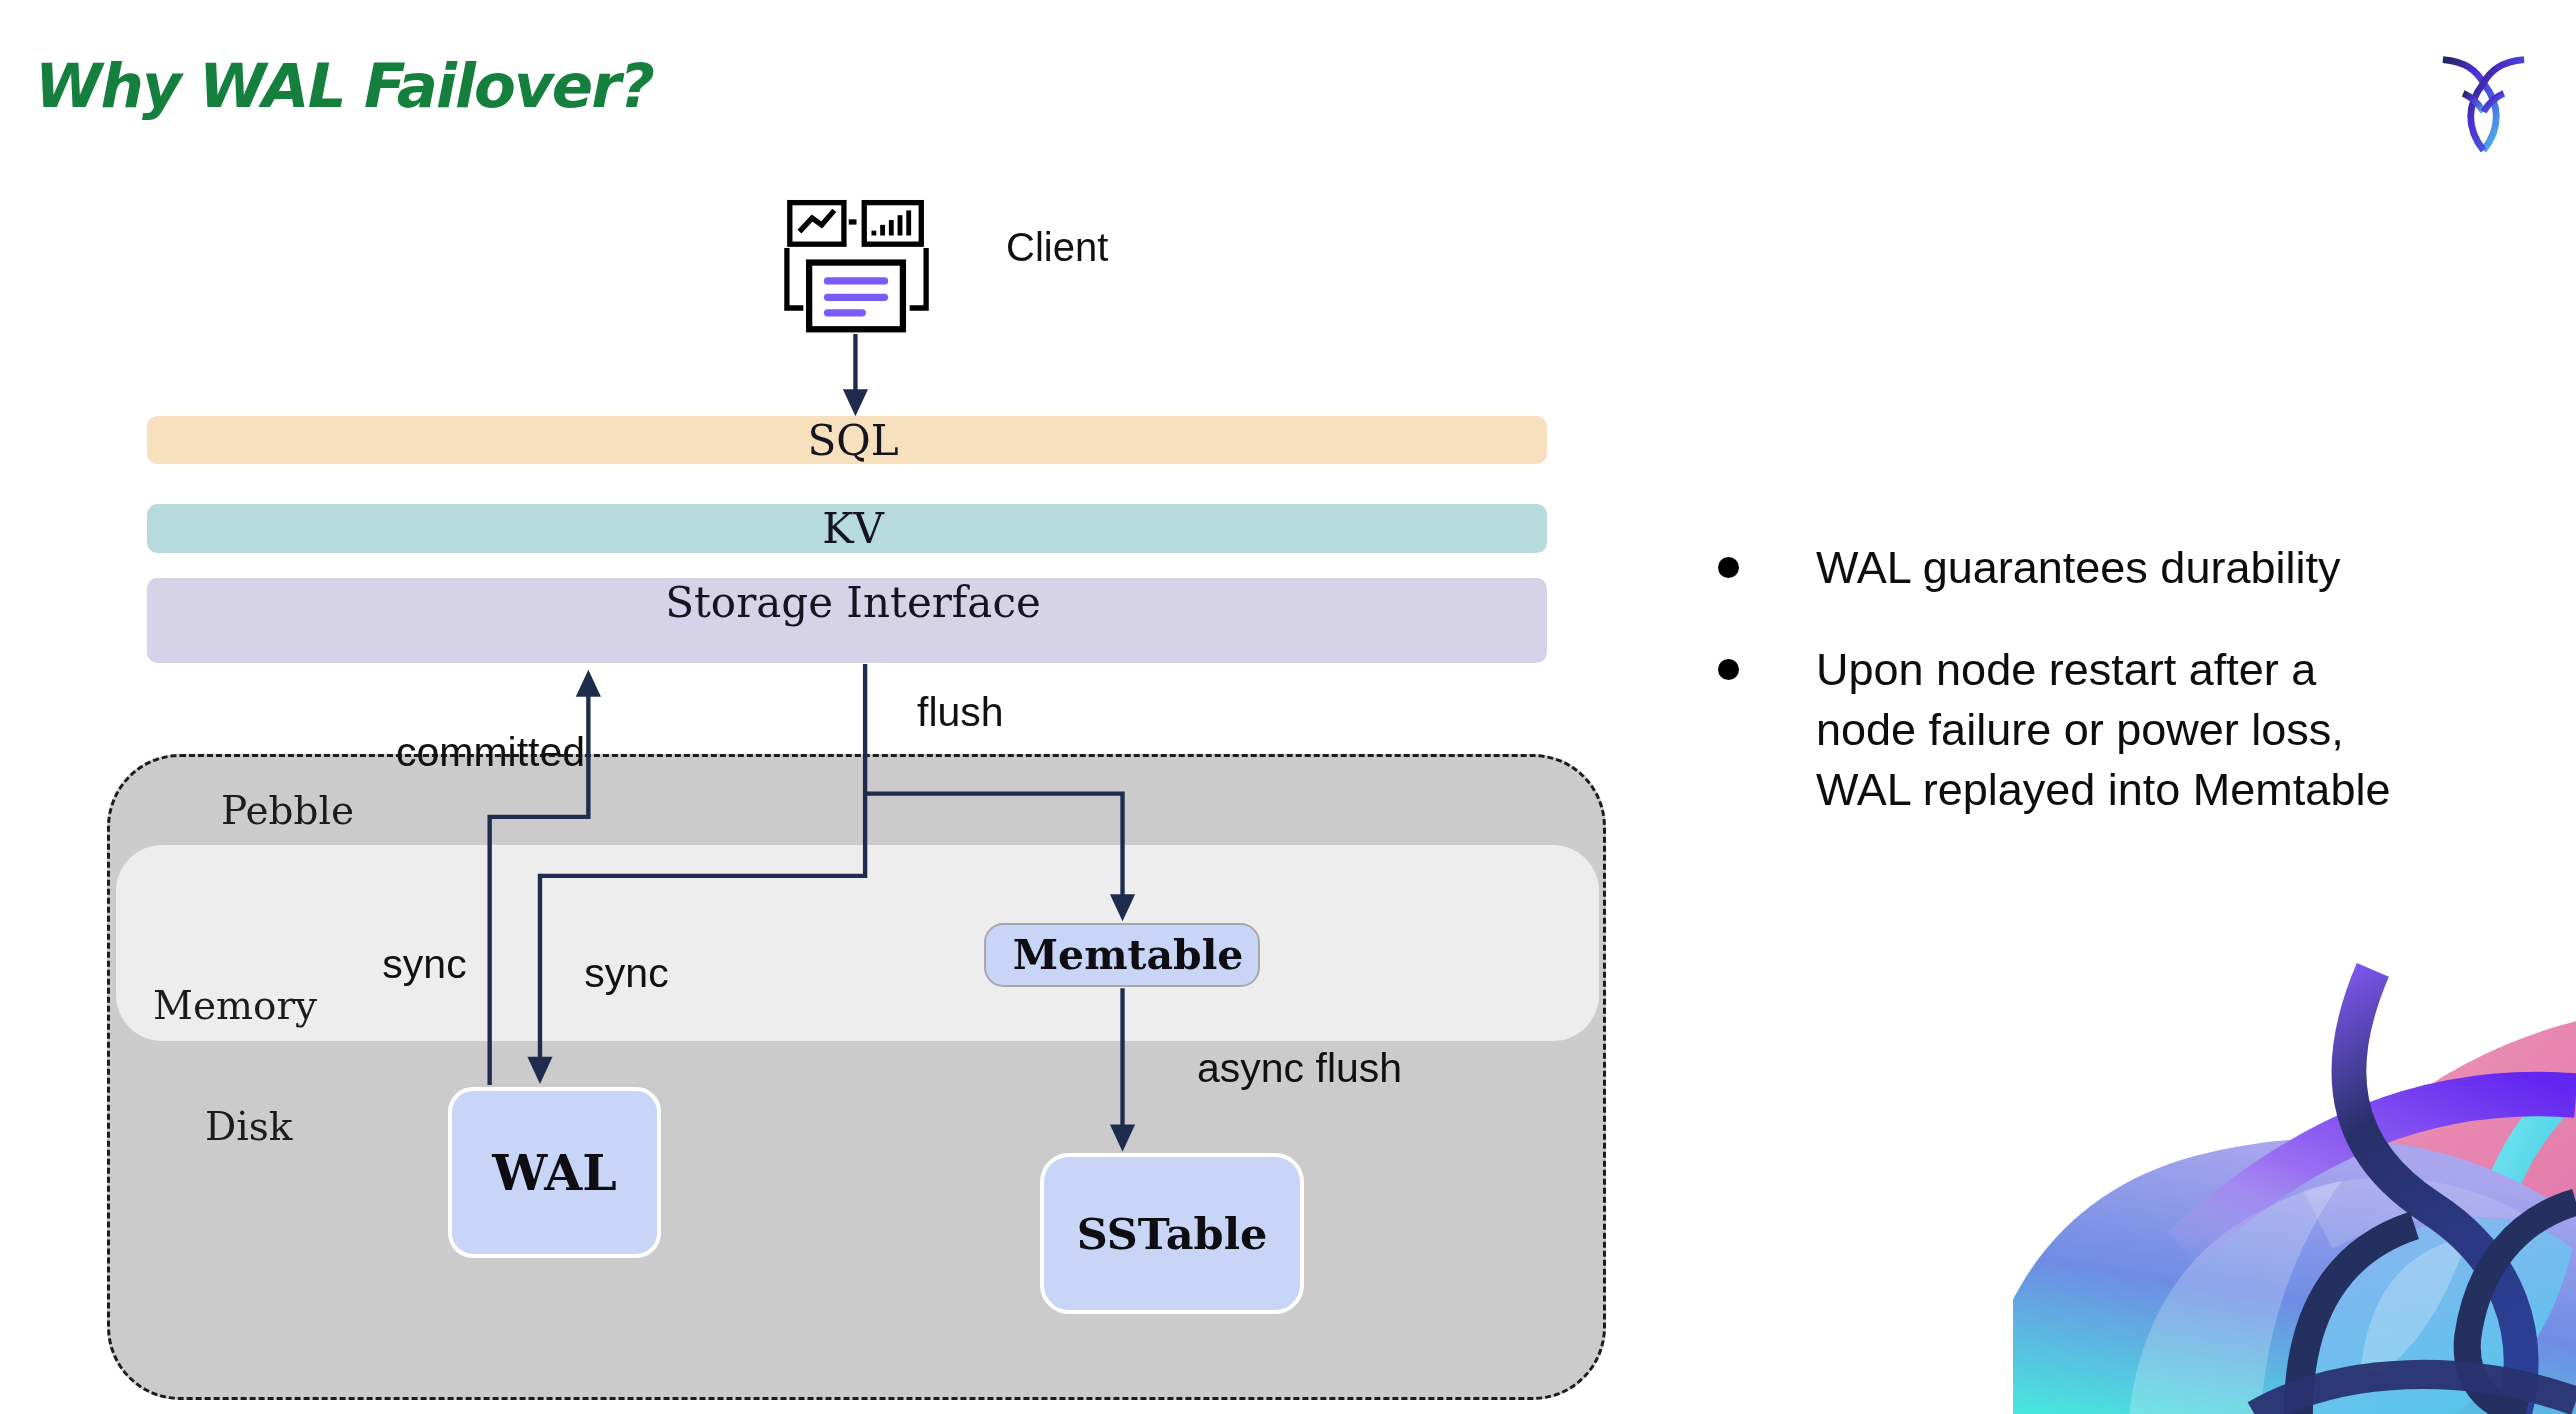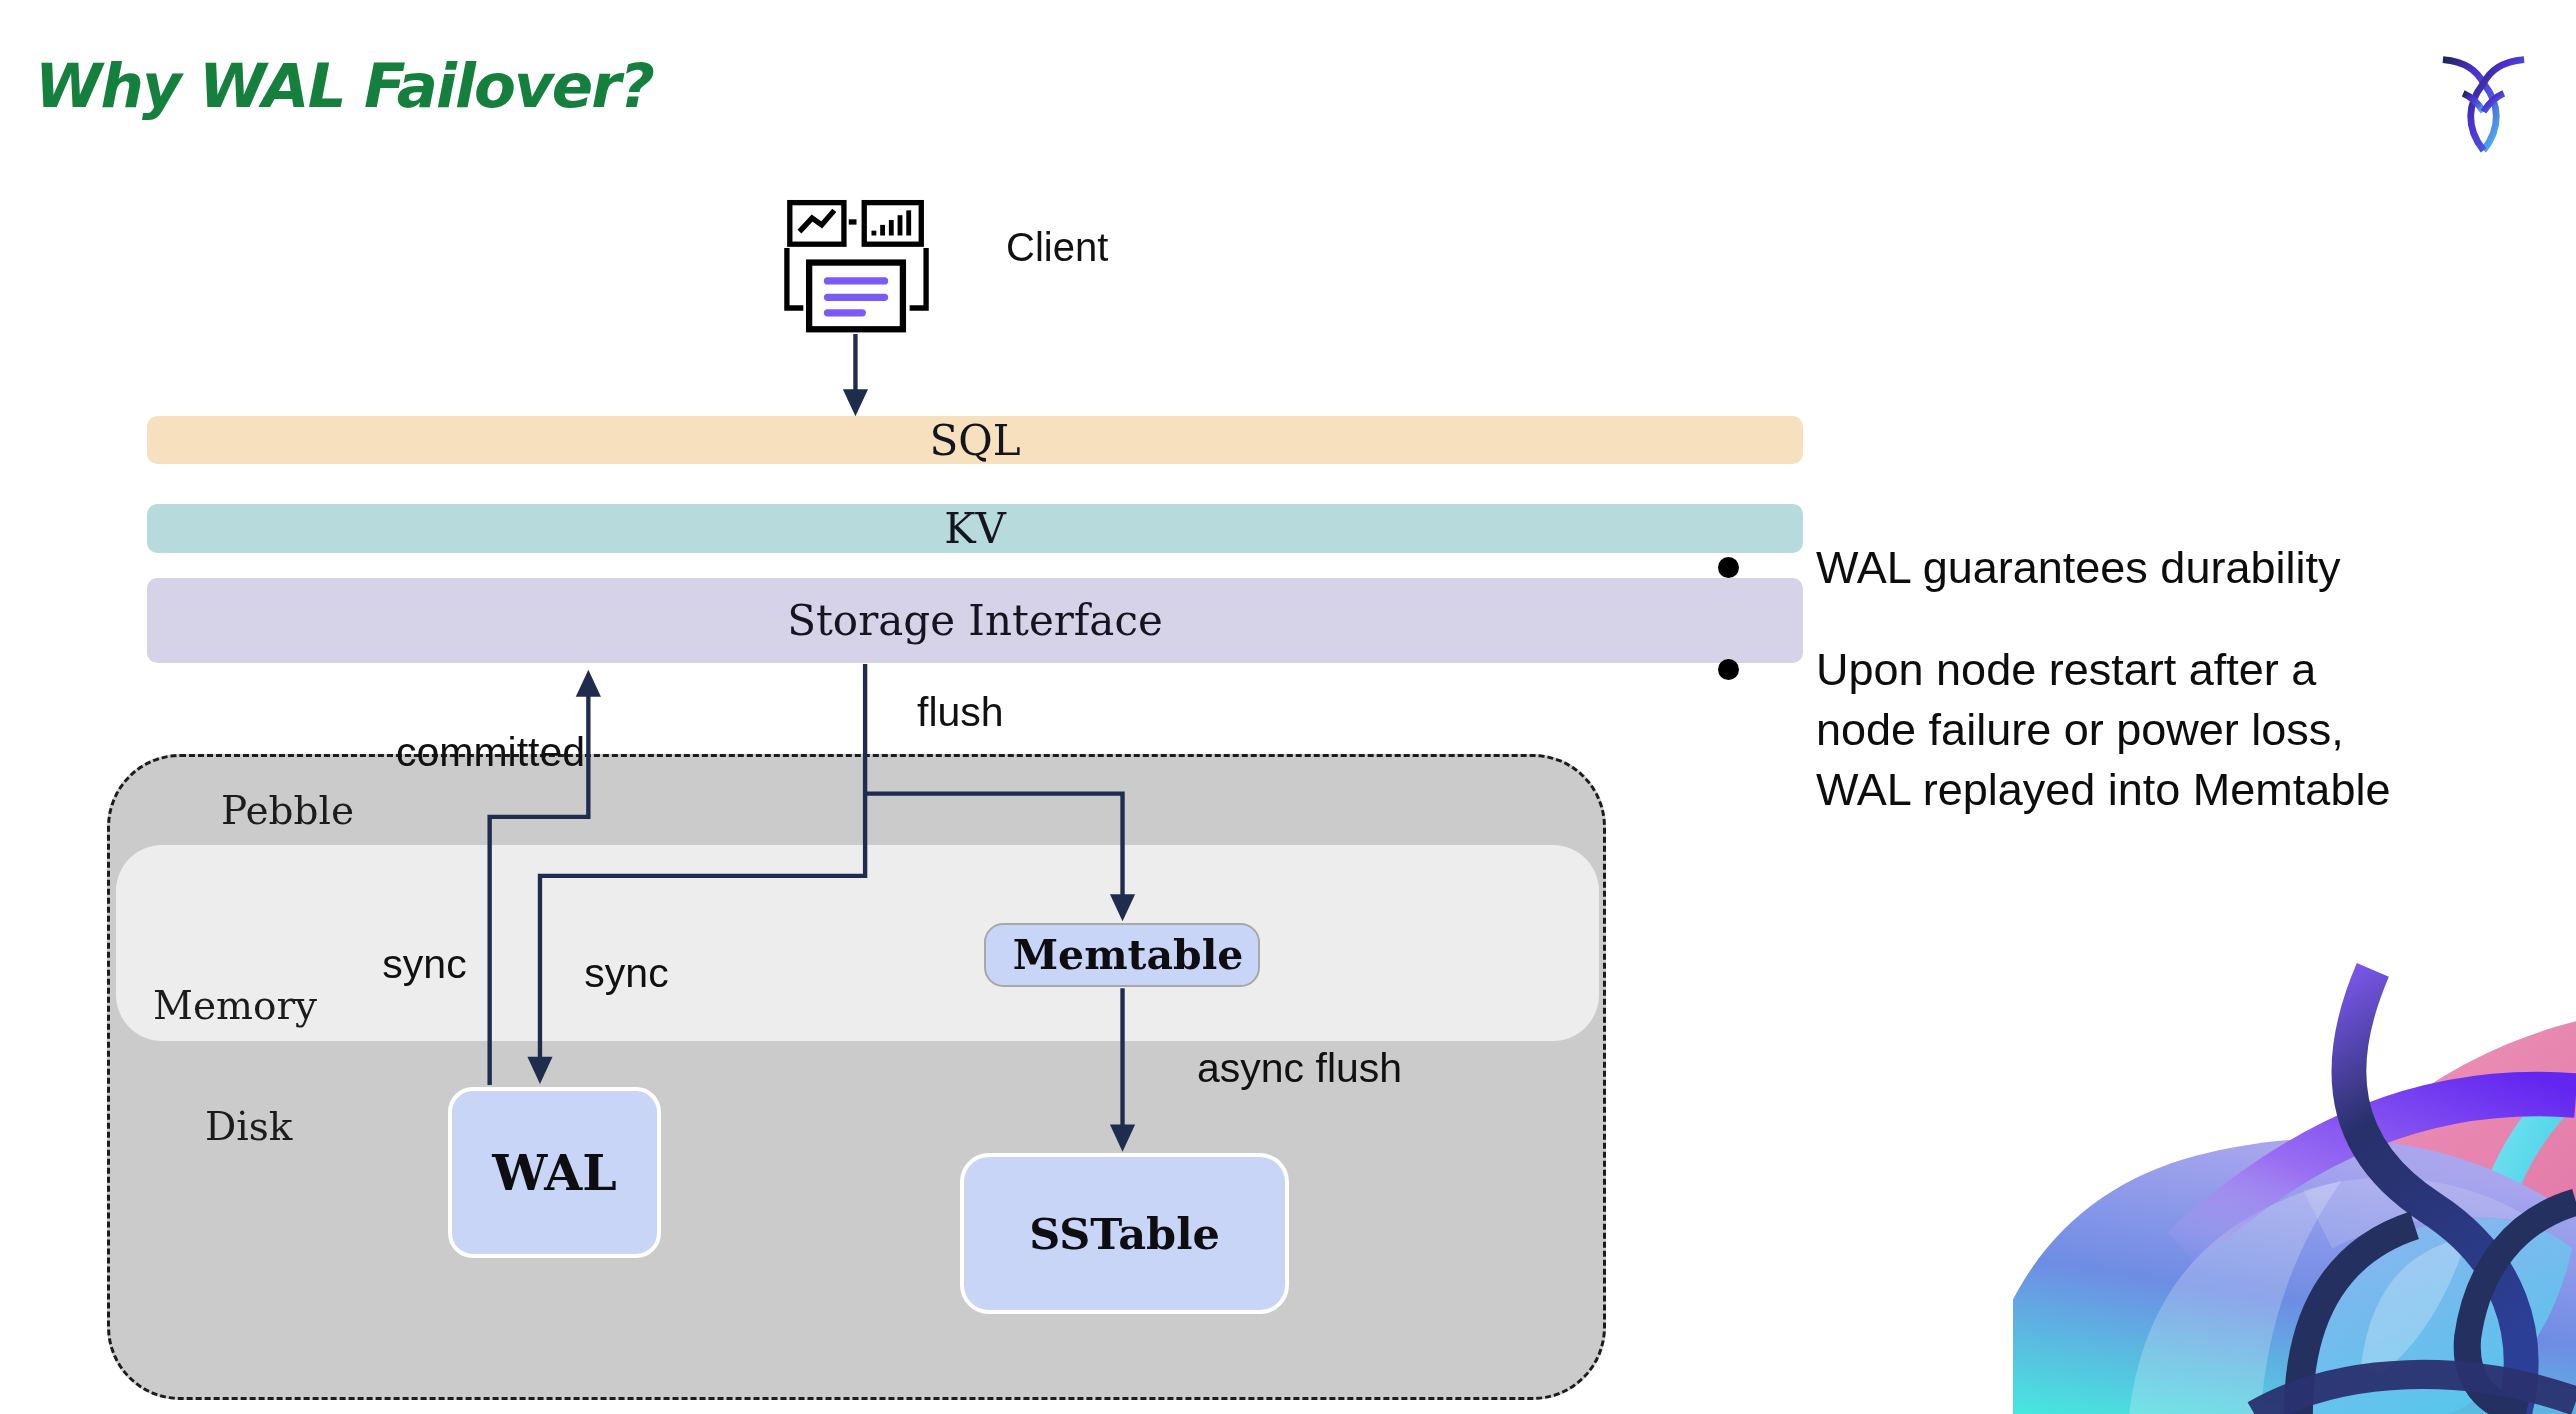--- a/index.html
+++ b/index.html
@@ -3,40 +3,40 @@
 <meta charset="utf-8">
 <style>
   html,body{margin:0;padding:0;}
   .slide{position:relative;width:2576px;height:1415px;background:#ffffff;overflow:hidden;
          font-family:"Liberation Sans",sans-serif;}
   .abs{position:absolute;}
 
   .title{left:35px;top:50px;font-family:"DejaVu Sans","Liberation Sans",sans-serif;
          font-weight:bold;font-size:61px;letter-spacing:-1.9px;color:#15803d;font-style:italic;}
 
-  .layer-bar{left:147px;width:1656px;border-radius:10.6px;display:flex;align-items:center;justify-content:center;
-             font-family:"DejaVu Serif","Liberation Serif",serif;font-size:42px;color:#15151f;}
+  .layer-bar{left:147px;width:1388px;border-radius:10.6px;display:flex;align-items:flex-start;justify-content:center;
+             font-family:"DejaVu Serif","Liberation Serif",serif;font-size:42px;color:#15151f;padding-left:12px;}
   .bar-sql{top:416px;height:48px;background:#f6e0bd;}
   .bar-kv{top:504px;height:49px;background:#b7dadc;}
   .bar-storage{top:578px;height:85px;background:#d6d2e8;}
 
   .pebble{left:107px;top:754px;width:1499px;height:646px;background:#cbcbcb;
           border:3.9px dashed #1c1c1c;border-radius:73px;box-sizing:border-box;}
   .memband{left:116px;top:845px;width:1483px;height:196px;background:#ededed;border-radius:46px;}
 
   .zone-label{font-family:"DejaVu Serif","Liberation Serif",serif;font-size:39px;color:#1c1c1c;}
   .lbl-pebble{left:221px;top:788px;}
   .lbl-memory{left:153px;top:983px;}
   .lbl-disk{left:205px;top:1104px;}
 
   .node{display:flex;align-items:center;justify-content:center;background:#c9d5f7;
         font-family:"DejaVu Serif","Liberation Serif",serif;font-weight:bold;color:#0d0d12;box-sizing:border-box;}
   .node-wal{left:448px;top:1087px;width:213px;height:171px;border:4.8px solid #ffffff;border-radius:25px;font-size:49px;text-align:right;}
   .node-memtable{left:984px;top:923px;width:276px;height:64px;border:2.9px solid #a8a8ac;border-radius:19.4px;font-size:41px;padding-left:12px;}
-  .node-sstable{left:960px;top:1153px;width:329px;height:161px;border:4.8px solid #ffffff;border-radius:29px;font-size:43px;}
+  .node-sstable{left:1040px;top:1153px;width:264px;height:161px;border:4.8px solid #ffffff;border-radius:29px;font-size:43px;}
 
   .edge-label{font-family:Liberation Sans, sans-serif;font-size:41px;color:#111111;}
   .lbl-committed{left:384px;top:689px;width:213px;text-align:center;margin-top:40px;}
   .lbl-commit{left:917px;top:689px;}
   .lbl-sync1{left:381px;top:941px;width:87px;text-align:center;}
   .lbl-sync2{left:583px;top:950px;width:87px;text-align:center;}
   .lbl-flush{left:1197px;top:1045px;}
   .lbl-client{left:1006px;top:225px;font-size:40px;}
 
   .bullet-dot{width:21px;height:21px;border-radius:50%;background:#000000;}

